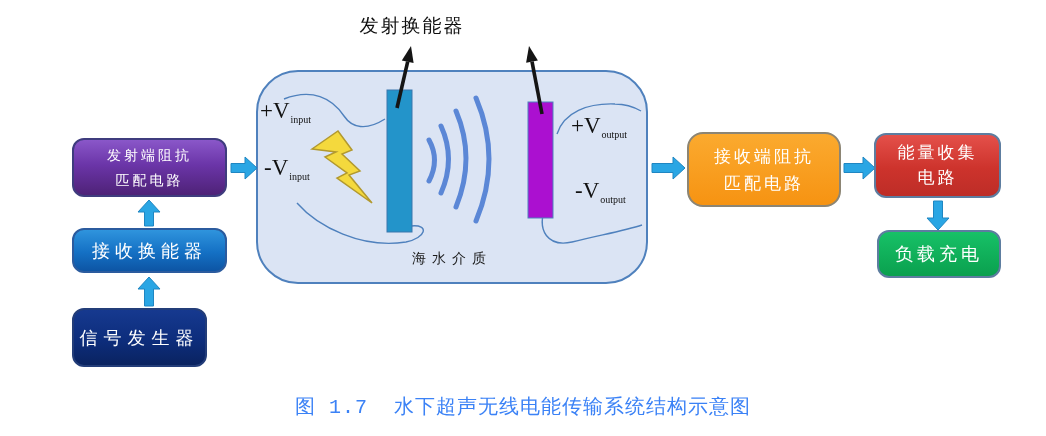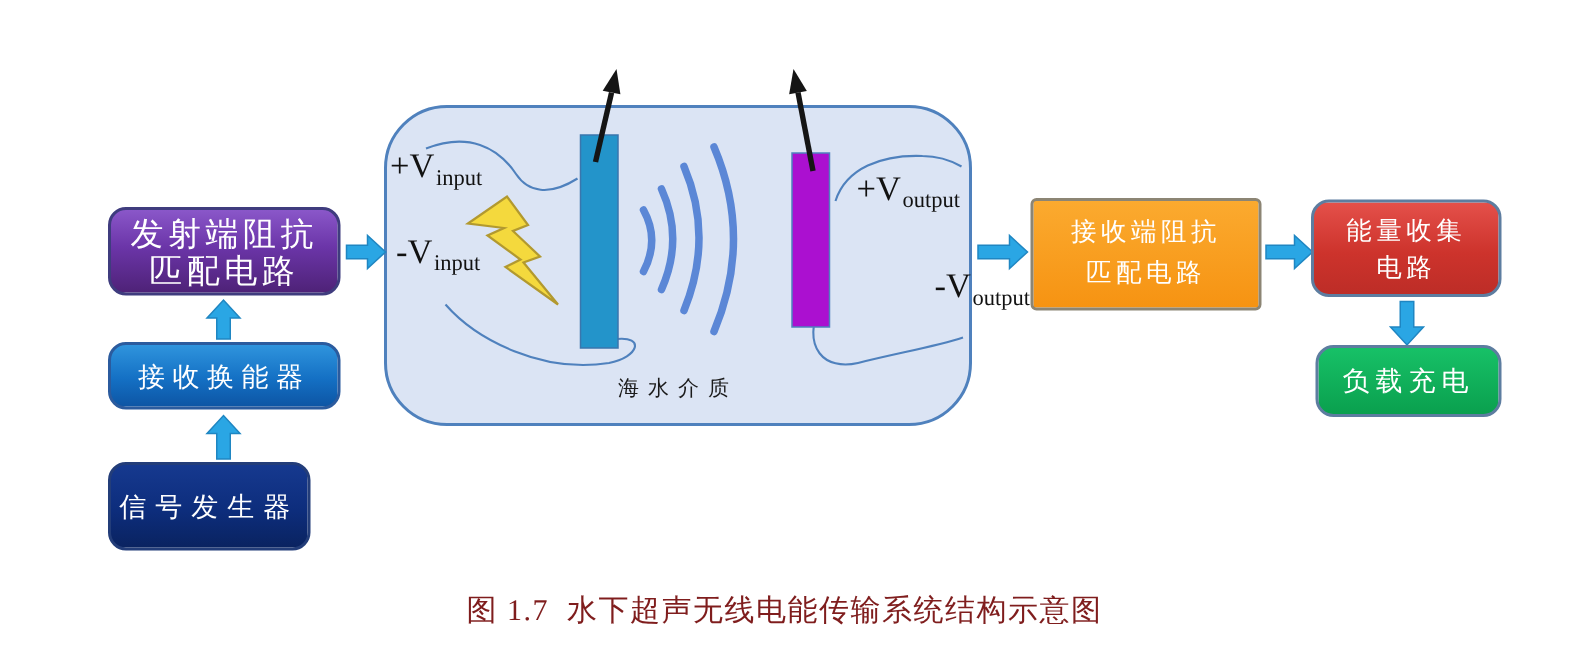--- a/index.html
+++ b/index.html
@@ -8,47 +8,47 @@
   
   .seabox{position:absolute;left:256px;top:70px;width:392px;height:214px;
           background:#dbe4f4;border:2px solid #4f81bd;border-radius:42px;box-sizing:border-box;z-index:1;}
   svg.layer{position:absolute;left:0;top:0;z-index:2;}
   
   .box{position:absolute;display:flex;flex-direction:column;justify-content:center;align-items:center;
        color:#ffffff;border-radius:12px;box-sizing:border-box;z-index:3;text-align:center;}
   .box .ln{display:block;}
   .box-tx-matching{left:72px;top:138px;width:155px;height:59px;
        background:linear-gradient(180deg,#8a57c9 0%,#6b35a8 45%,#4e2277 100%);
-       border:2px solid #3f3c7e;font-size:22px;letter-spacing:3px;line-height:25px;}
+       border:2px solid #3f3c7e;font-size:14px;letter-spacing:3px;line-height:25px;}
   .box-power-amp{left:72px;top:228px;width:155px;height:45px;
        background:linear-gradient(180deg,#2f94dd 0%,#1470c4 55%,#0d55a4 100%);
        border:2px solid #2b5b9e;font-size:18px;letter-spacing:5px;}
   .box-signal-gen{left:72px;top:308px;width:135px;height:59px;
        background:linear-gradient(180deg,#16398f 0%,#0d2d7c 55%,#0a2360 100%);
        border:2px solid #233d79;font-size:18px;letter-spacing:6px;}
   .box-rx-matching{left:687px;top:132px;width:154px;height:75px;
        background:linear-gradient(180deg,#fbaa2f 0%,#f69312 100%);
-       border:2px solid #8c8574;border-radius:4px;font-size:17px;letter-spacing:3px;line-height:27px;font-family:Liberation Mono, monospace;}
+       border:2px solid #8c8574;border-radius:16px;font-size:17px;letter-spacing:3px;line-height:27px;}
   .box-energy-harvest{left:874px;top:133px;width:127px;height:65px;
        background:linear-gradient(180deg,#e4504a 0%,#cd332c 55%,#bd2d27 100%);
-       border:2px solid #5d7da0;font-size:17px;letter-spacing:3px;line-height:25px;}
+       border:2px solid #5d7da0;font-size:17px;letter-spacing:3px;line-height:25px;font-family:Liberation Mono, monospace;}
   .box-load-charge{left:877px;top:230px;width:124px;height:48px;
        background:linear-gradient(180deg,#17c167 0%,#0aa04e 100%);
        border:2px solid #5d7da0;font-size:18px;letter-spacing:4px;}
   
   .toplabel{position:absolute;top:13px;width:150px;text-align:center;color:#111;
        font-size:19px;letter-spacing:2px;z-index:3;}
   .tl-tx{left:337px;} .tl-rx{left:478px;}
   .vlab{position:absolute;z-index:3;color:#111;font-family:"Liberation Serif",serif;}
   .vlab .main{font-size:23px;}
-  .vlab .sub{font-size:15px;position:relative;top:5px;left:1px;}
+  .vlab .sub{font-size:10px;position:relative;top:5px;left:1px;}
   .medlabel{position:absolute;left:256px;top:250px;width:392px;text-align:center;z-index:3;
        color:#1a1a1a;font-size:14px;letter-spacing:6px;}
   .caption{position:absolute;left:0;top:393px;width:1046px;text-align:center;z-index:3;
-       color:#7f1d1d;font-size:20px;letter-spacing:1px;font-family:Liberation Serif, serif;white-space:pre;}
+       color:#3b82f6;font-size:20px;letter-spacing:1px;font-family:Liberation Mono, monospace;white-space:pre;}
 </style>
 </head>
 <body>
 
 <div class="canvas">
 
   <div class="seabox"></div>
 
   <svg class="layer" width="1046" height="436" viewBox="0 0 1046 436">
 
@@ -90,31 +90,32 @@
       <polygon points="231,163.5 245,163.5 245,157 257,168 245,179 245,172.5 231,172.5"></polygon>
 
       <polygon points="652,163.5 673,163.5 673,157 685,168 673,179 673,172.5 652,172.5"></polygon>
 
       <polygon points="844,163.5 863,163.5 863,157 875,168 863,179 863,172.5 844,172.5"></polygon>
 
       <polygon points="933.5,201 942.5,201 942.5,218 949,218 938,230 927,218 933.5,218"></polygon>
     </g>
   </svg>
 
+  <div class="toplabel tl-tx">发射换能器</div>
 
   <div class="vlab" style="left:260px;top:98px;">
     <span class="main">+V</span><span class="sub">input</span>
   </div>
   <div class="vlab" style="left:264px;top:155px;">
     <span class="main">-V</span><span class="sub">input</span>
   </div>
   <div class="vlab" style="left:571px;top:113px;">
     <span class="main">+V</span><span class="sub">output</span>
   </div>
-  <div class="vlab" style="left:575px;top:178px;margin-left:48px;">
+  <div class="vlab" style="left:575px;top:178px;">
     <span class="main">-V</span><span class="sub">output</span>
   </div>
 
   <div class="medlabel">海水介质</div>
 
   <div class="box box-tx-matching">
     <span class="ln">发射端阻抗</span>
     <span class="ln">匹配电路</span>
   </div>
   <div class="box box-power-amp">

